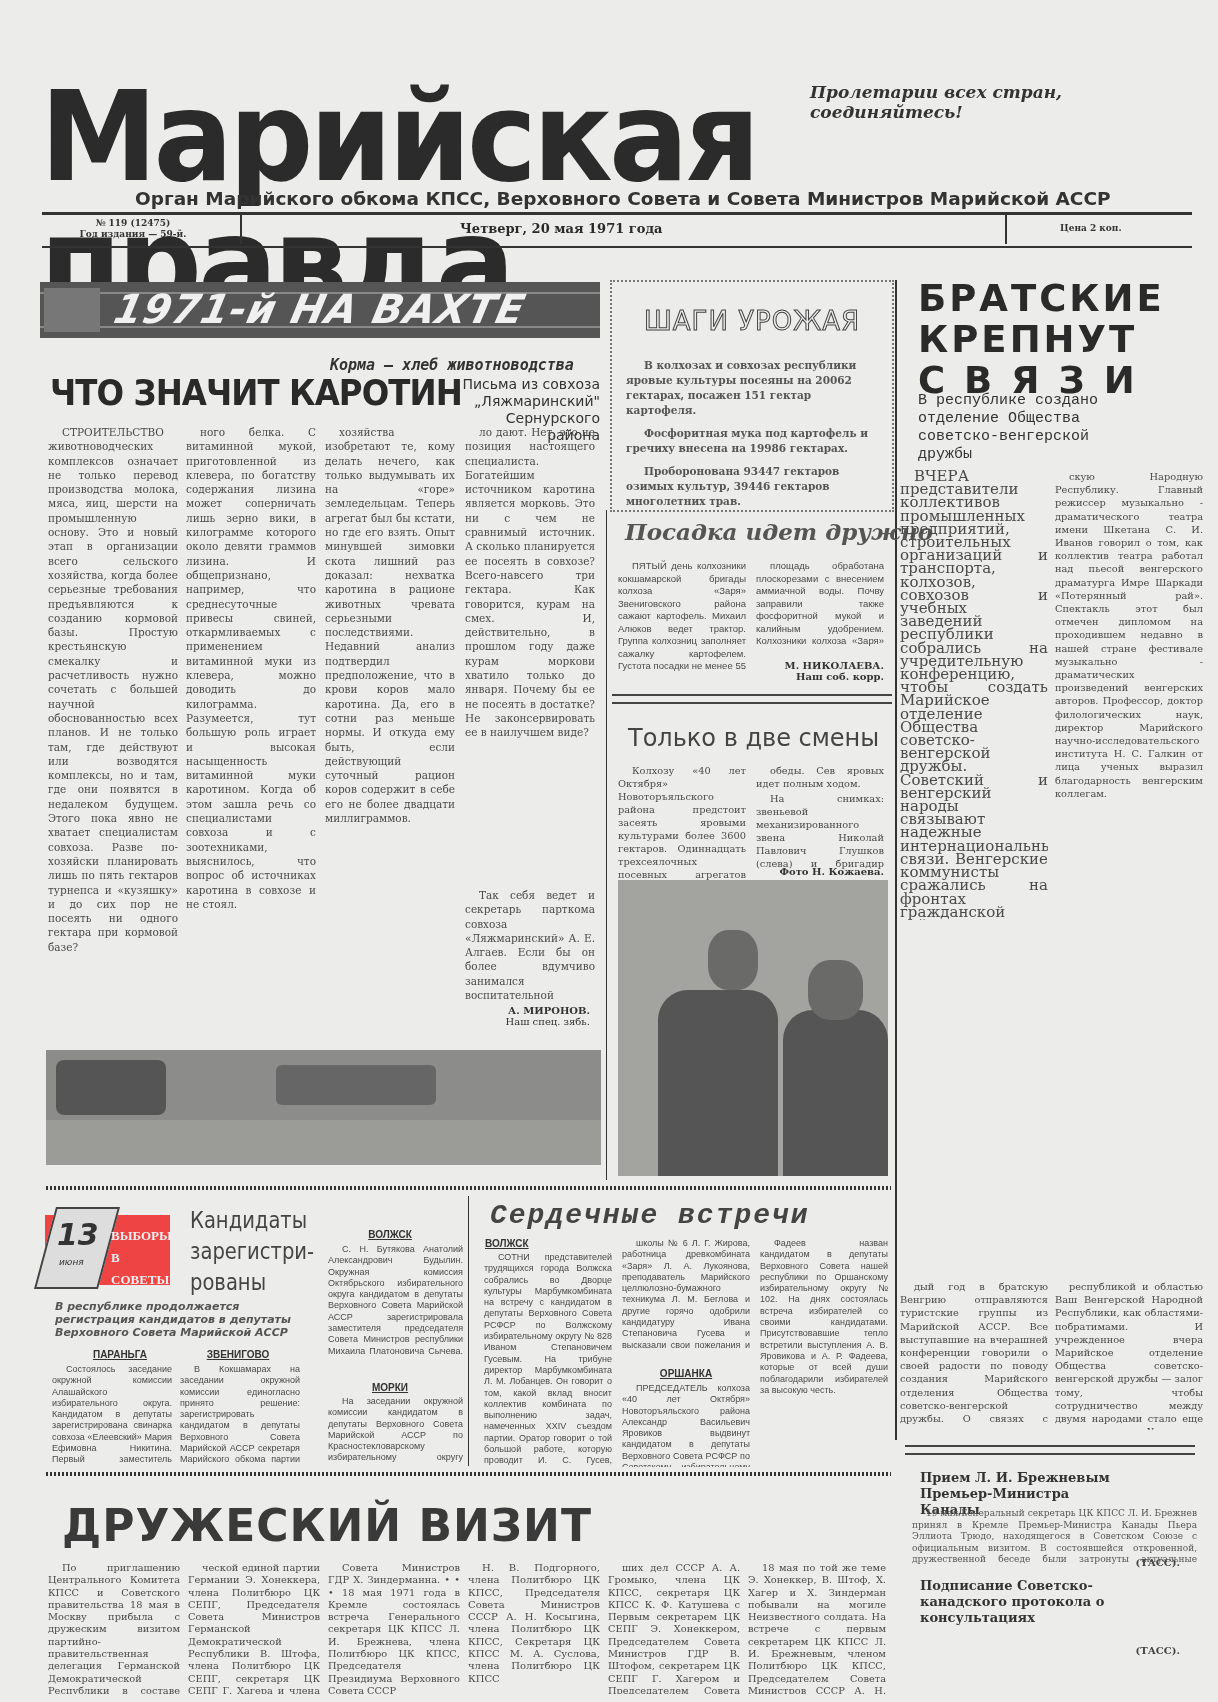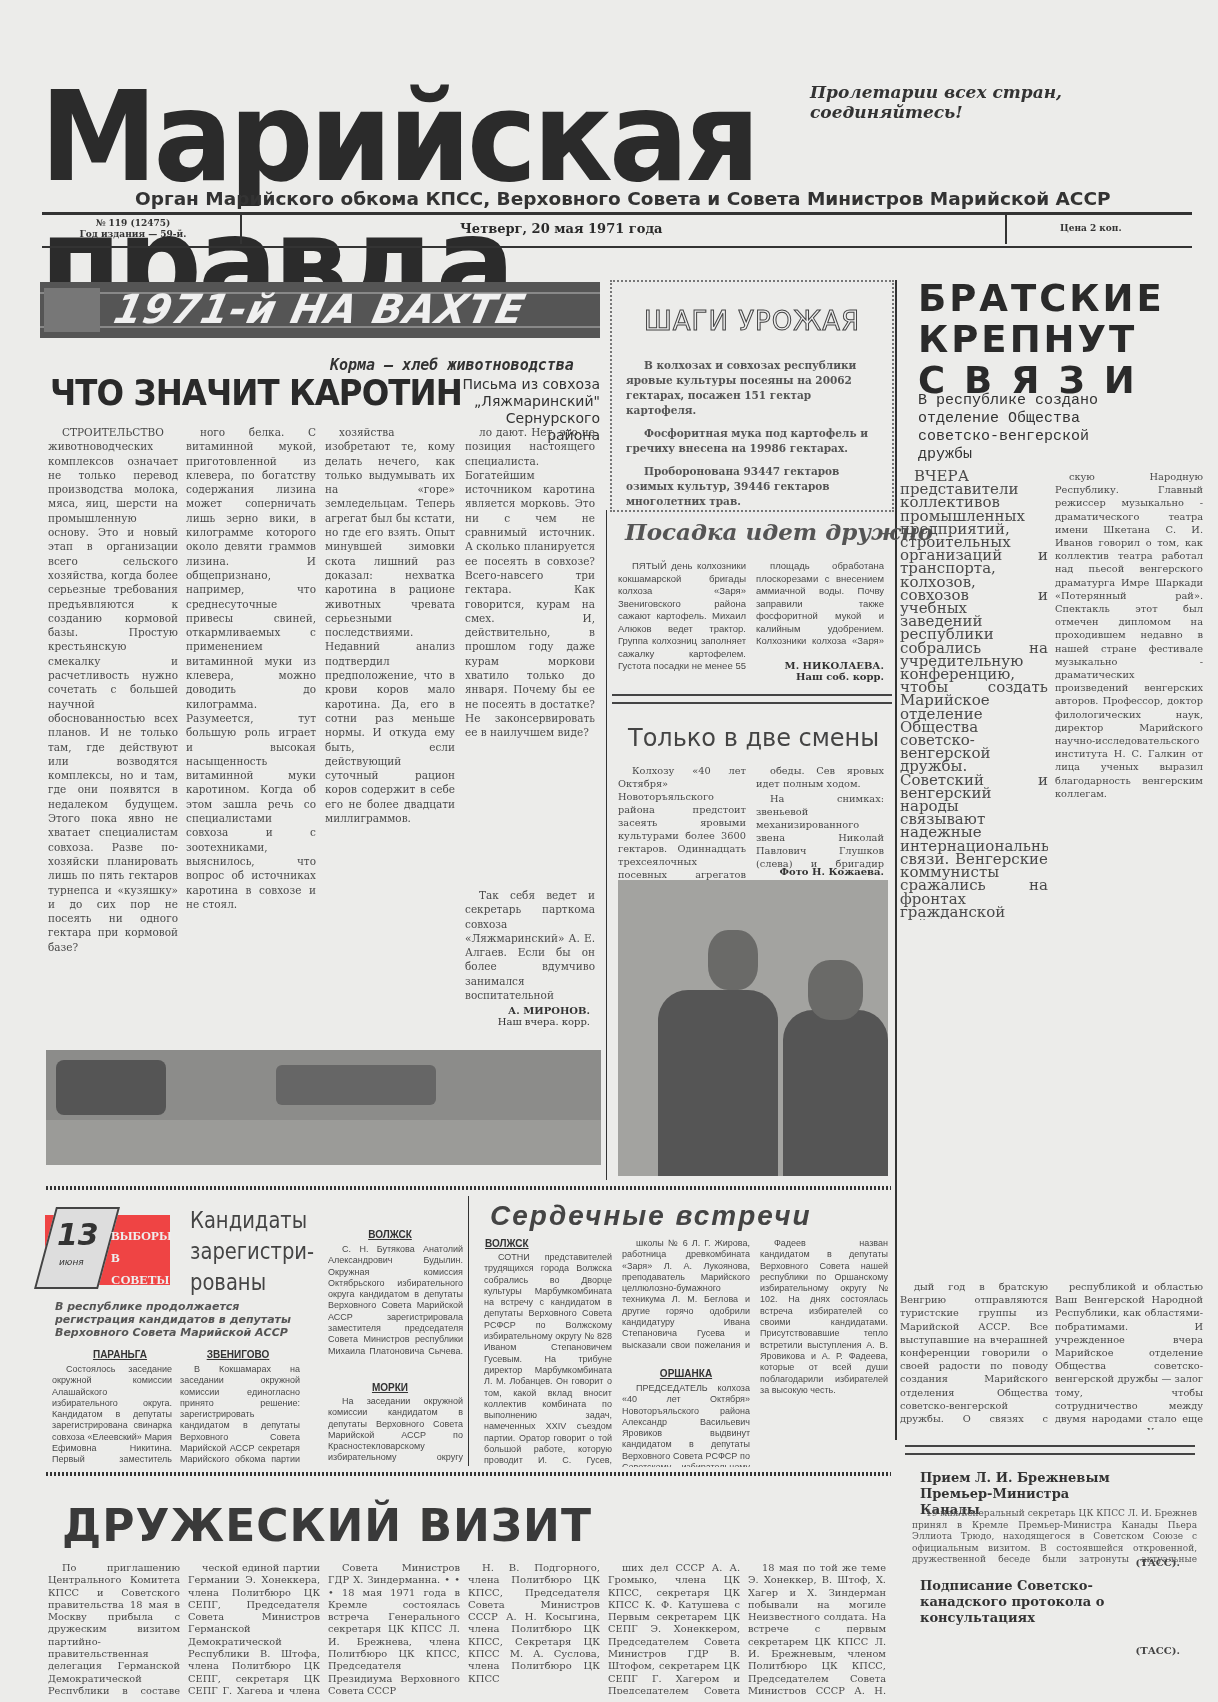--- a/index.html
+++ b/index.html
@@ -32,21 +32,21 @@
   .photo{background:#8c8c8a;overflow:hidden;}
   .photo .hint{position:absolute;border-radius:40%;background:#555;}
   .h-kreps{left:918px;top:278px;font-family:"DejaVu Sans",sans-serif;font-weight:bold;font-size:37px;line-height:41px;letter-spacing:3px;color:#2a2a2a;}
   .sub-kreps{left:918px;top:392px;font-family:Liberation Mono, monospace;font-size:15px;line-height:18px;color:#333;}
   .dots{height:4px;background:repeating-linear-gradient(90deg,#333 0 2px,transparent 2px 4px);}
   .dblrule{height:6px;border-top:2px solid #444;border-bottom:2px solid #444;}
   .badge13{left:45px;top:1215px;width:125px;height:70px;background:#ef4444;}
   .h-kandidaty{left:190px;top:1205px;font-family:"DejaVu Sans",sans-serif;font-size:23px;line-height:31px;color:#444;transform:scaleX(.85);transform-origin:left;}
   .lead-it{left:55px;top:1300px;width:245px;font-style:italic;font-weight:bold;font-size:11px;line-height:13px;color:#555;font-family:"DejaVu Sans",sans-serif;}
   .place{font-family:"Liberation Sans",sans-serif;font-weight:bold;font-size:10px;text-decoration:underline;text-align:center;color:#333;}
-  .h-serd{left:490px;top:1200px;font-family:Liberation Sans, sans-serif;font-style:italic;font-weight:bold;font-size:28px;color:#444;letter-spacing:2px;}
+  .h-serd{left:490px;top:1200px;font-family:Liberation Mono, monospace;font-style:italic;font-weight:bold;font-size:28px;color:#444;letter-spacing:2px;}
   .h-vizit{left:62px;top:1500px;font-family:"DejaVu Sans",sans-serif;font-weight:bold;font-size:44px;color:#3a3a3a;letter-spacing:1px;}
   .h-brezh{left:920px;top:1470px;font-family:"DejaVu Serif",serif;font-weight:bold;font-size:13px;line-height:16px;color:#333;}
   .h-protocol{left:920px;top:1578px;font-family:"DejaVu Serif",serif;font-weight:bold;font-size:13px;line-height:16px;color:#333;}
   .tass{font-size:10px;font-weight:bold;text-align:right;color:#444;}
 </style>
 </head>
 <body>
 
 <div class="page">
 
@@ -86,21 +86,21 @@
       <p>хозяйства изобретают те, кому делать нечего, как только выдумывать их на «горе» земледельцам. Теперь агрегат был бы кстати, но где его взять. Опыт минувшей зимовки скота лишний раз доказал: нехватка каротина в рационе животных чревата серьезными последствиями. Недавний анализ подтвердил предположение, что в крови коров мало каротина. Да, его в сотни раз меньше нормы. И откуда ему быть, если действующий суточный рацион коров содержит в себе его не более двадцати миллиграммов.</p>
     </div>
   <div class="abs col" style="left:465px;top:425px;width:130px;height:460px;">
       <p>ло дают. Нет, это не позиция настоящего специалиста. Богатейшим источником каротина является морковь. Это ни с чем не сравнимый источник. А сколько планируется ее посеять в совхозе? Всего-навсего три гектара. Как говорится, курам на смех. И, действительно, в прошлом году даже курам моркови хватило только до января. Почему бы ее не посеять в достатке? Не законсервировать ее в наилучшем виде?</p>
     </div>
   <div class="abs col" style="left:465px;top:888px;width:130px;height:115px;">
       <p>Так себя ведет и секретарь парткома совхоза «Ляжмаринский» А. Е. Алгаев. Если бы он более вдумчиво занимался воспитательной работой со специалистами и руководителями совхоза, то названных недостатков в планировании кормопроизводства могло и не быть.</p>
     </div>
   <div class="abs byline" style="left:465px;top:1005px;width:125px;">
     <div>А. МИРОНОВ.</div>
-    <div style="font-weight:normal;">Наш вчера. корр.</div>
+    <div style="font-weight:normal;">Наш спец. зябь.</div>
   </div>
 
   <div class="abs photo" style="left:46px;top:1050px;width:555px;height:115px;">
     <div class="hint" style="left:10px;top:10px;width:110px;height:55px;border-radius:8px;"></div>
     <div class="hint" style="left:230px;top:15px;width:160px;height:40px;border-radius:6px;background:#666;"></div>
     <div class="hint" style="left:0;top:70px;width:555px;height:45px;border-radius:0;background:#9b9b98;"></div>
   </div>
 
   <div class="abs box-harvest">
     <div class="h-harvest">ШАГИ УРОЖАЯ</div>

